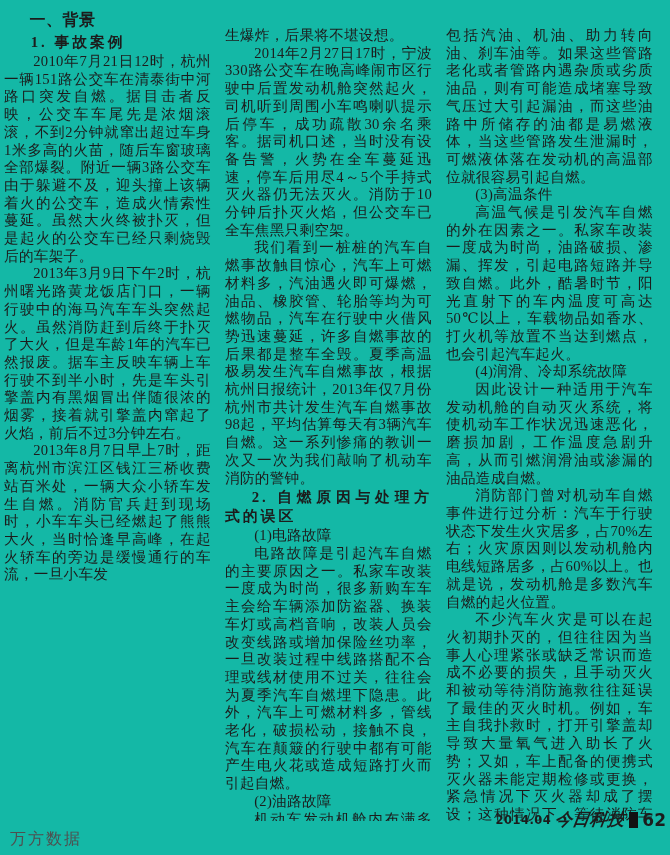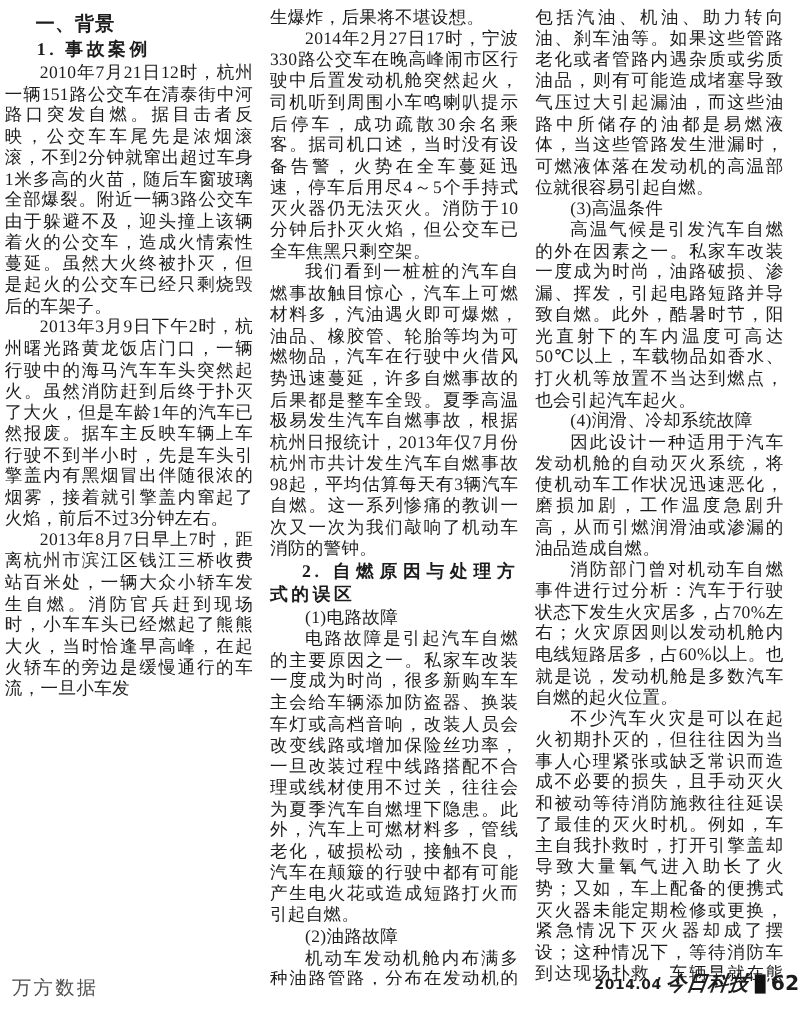--- a/index.html
+++ b/index.html
@@ -1,37 +1,37 @@
 <!DOCTYPE html>
 <html lang="zh"><head>
 <meta charset="utf-8">
 <style>
   html,body{margin:0;padding:0;background:#e8e8e8;}
   .page{
     position:relative;
     width:670px;height:855px;
-    background:#ffffff;
+    background:#14b8a6;
     overflow:hidden;
     font-family:"Liberation Serif","DejaVu Serif",serif;
     color:#1c1c1c;
   }
   .content{
     position:absolute;left:4px;top:7px;
     display:flex;gap:14px;
     height:814px;overflow:hidden;
   }
   .col{width:207px;text-align:justify;}
   .p{
     margin:0;
     font-size:14.6px;
     line-height:17.7px;
     letter-spacing:0.3px;
     text-indent:2em;
   }
-  .p.cont{text-indent:0;}
+  .p.cont{text-indent:0;margin-top:20px;}
   h3{
     margin:2px 0 3px;
     font-family:"DejaVu Sans","Liberation Sans",sans-serif;
     font-size:16px;font-weight:bold;
     line-height:21px;
     text-indent:1.6em;
     letter-spacing:0.5px;
   }
   h4{
     margin:1px 0;
@@ -55,21 +55,21 @@
     letter-spacing:0.5px;
   }
   .block{
     display:inline-block;width:9px;height:16px;background:#121212;
   }
   .pagenum{
     font-family:"DejaVu Sans","Liberation Sans",sans-serif;
     font-size:17px;font-weight:bold;
   }
   .watermark{
-    position:absolute;left:10px;bottom:21px;
+    position:absolute;left:10px;bottom:5px;
     font-size:16px;color:#4f4f4f;letter-spacing:2px;
   }
 </style>
 </head>
 <body>
 
 <div class="page">
   <div class="content">
 
     <div class="col">

